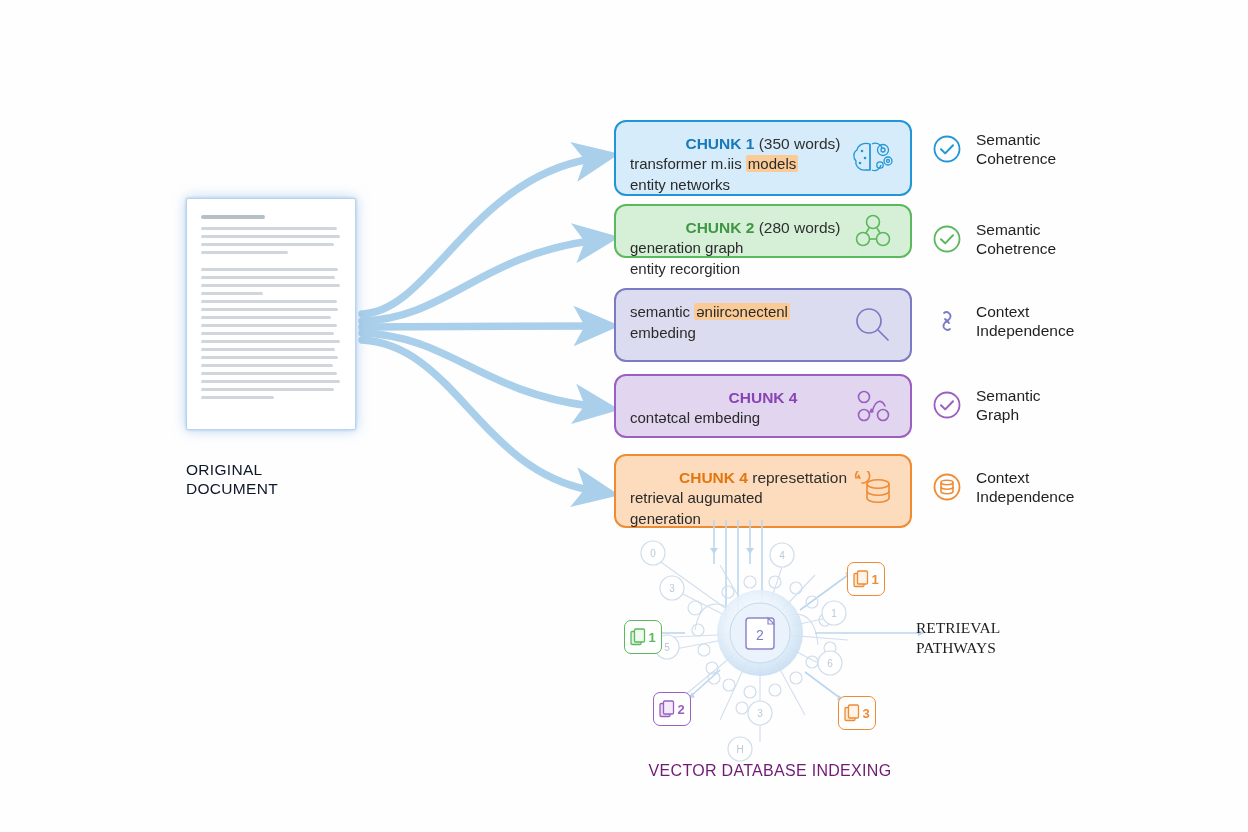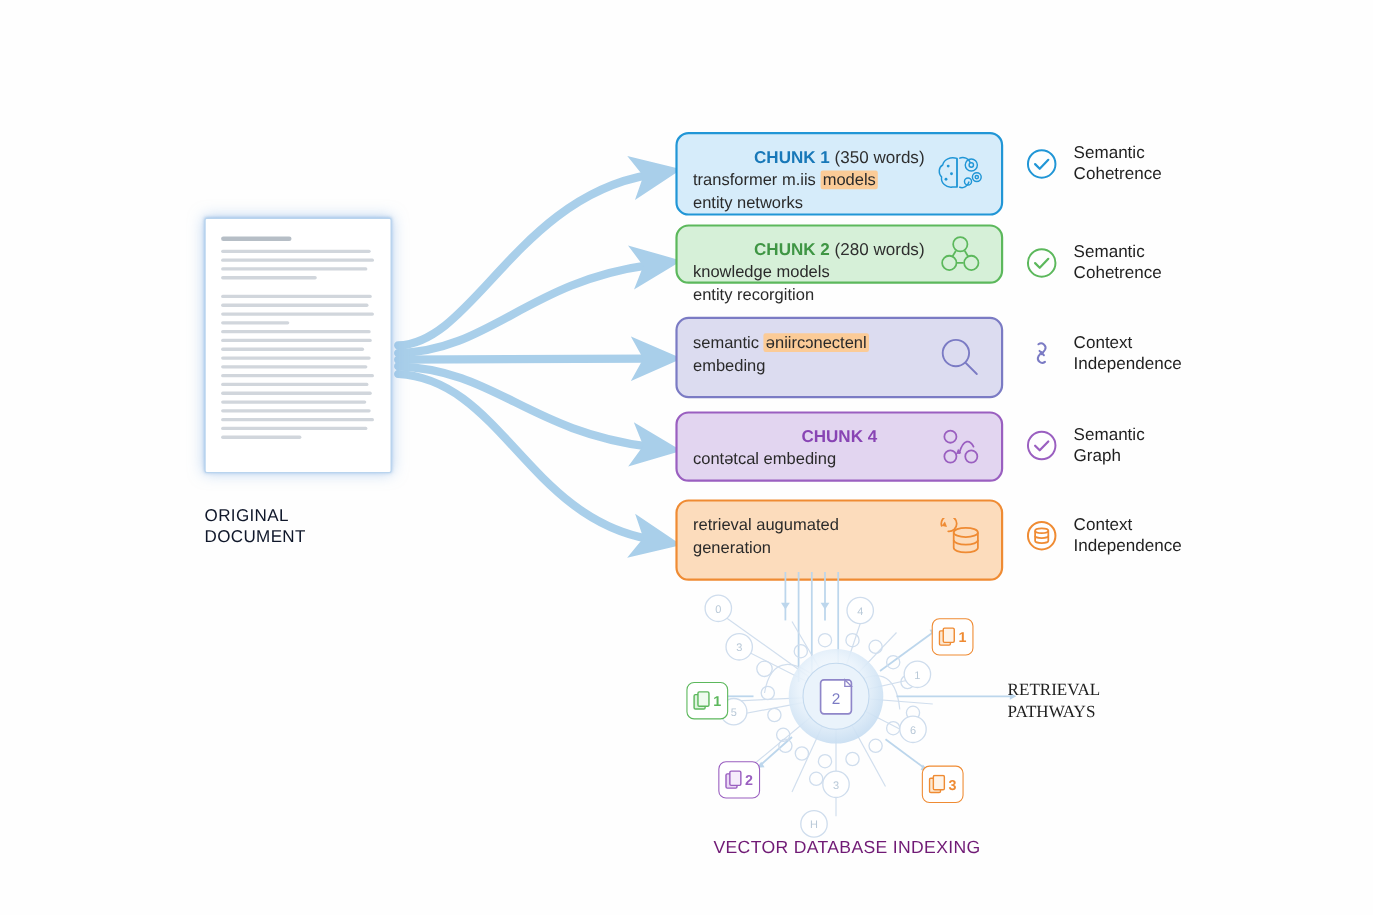--- a/index.html
+++ b/index.html
@@ -158,21 +158,21 @@
       </g>
     </svg>
   </div>
 
   <div class="chunk" id="chunk-2">
     <div class="title">
       <span>CHUNK 2</span>
       <span class="meta">(280 words)</span>
     </div>
     <div class="body">
-      <span>knowledge models</span><br>
+      <span>generation graph</span><br>
       <span>entity recorgition</span>
     </div>
     <svg class="chunk-icon" width="42" height="40" viewBox="0 0 42 40">
       <g fill="none" stroke="#5cb85c" stroke-width="1.6">
         <circle cx="21" cy="11" r="6.5"></circle>
         <circle cx="11" cy="28" r="6.5"></circle>
         <circle cx="31" cy="28" r="6.5"></circle>
         <line x1="17" y1="17" x2="14" y2="22"></line>
         <line x1="25" y1="17" x2="28" y2="22"></line>
         <line x1="18" y1="28" x2="24" y2="28"></line>
@@ -206,20 +206,24 @@
         <circle cx="12" cy="11" r="5.5"></circle>
         <circle cx="12" cy="29" r="5.5"></circle>
         <circle cx="31" cy="29" r="5.5"></circle>
         <path d="M20,26 C24,12 30,14 33,20" stroke-linecap="round"></path>
         <path d="M19,22 l3,4 l-5,1 z" fill="#9a5fc0" stroke="none"></path>
       </g>
     </svg>
   </div>
 
   <div class="chunk" id="chunk-5">
+    <div class="title">
+      <span>CHUNK 4</span>
+      <span class="meta">represettation</span>
+    </div>
     <div class="body">
       <span>retrieval augumated</span><br>
       <span>generation</span>
     </div>
     <svg class="chunk-icon" width="48" height="40" viewBox="0 0 48 40">
       <g fill="none" stroke="#ef8b33" stroke-width="1.6">
         <path d="M16,12 A7,7 0 1,0 10,7" stroke-linecap="round"></path>
         <path d="M13,3 l-3,4 l5,1 z" fill="#ef8b33" stroke="none"></path>
         <ellipse cx="32" cy="13" rx="11" ry="4.2"></ellipse>
         <path d="M21,13 v14 a11,4.2 0 0,0 22,0 V13"></path>

